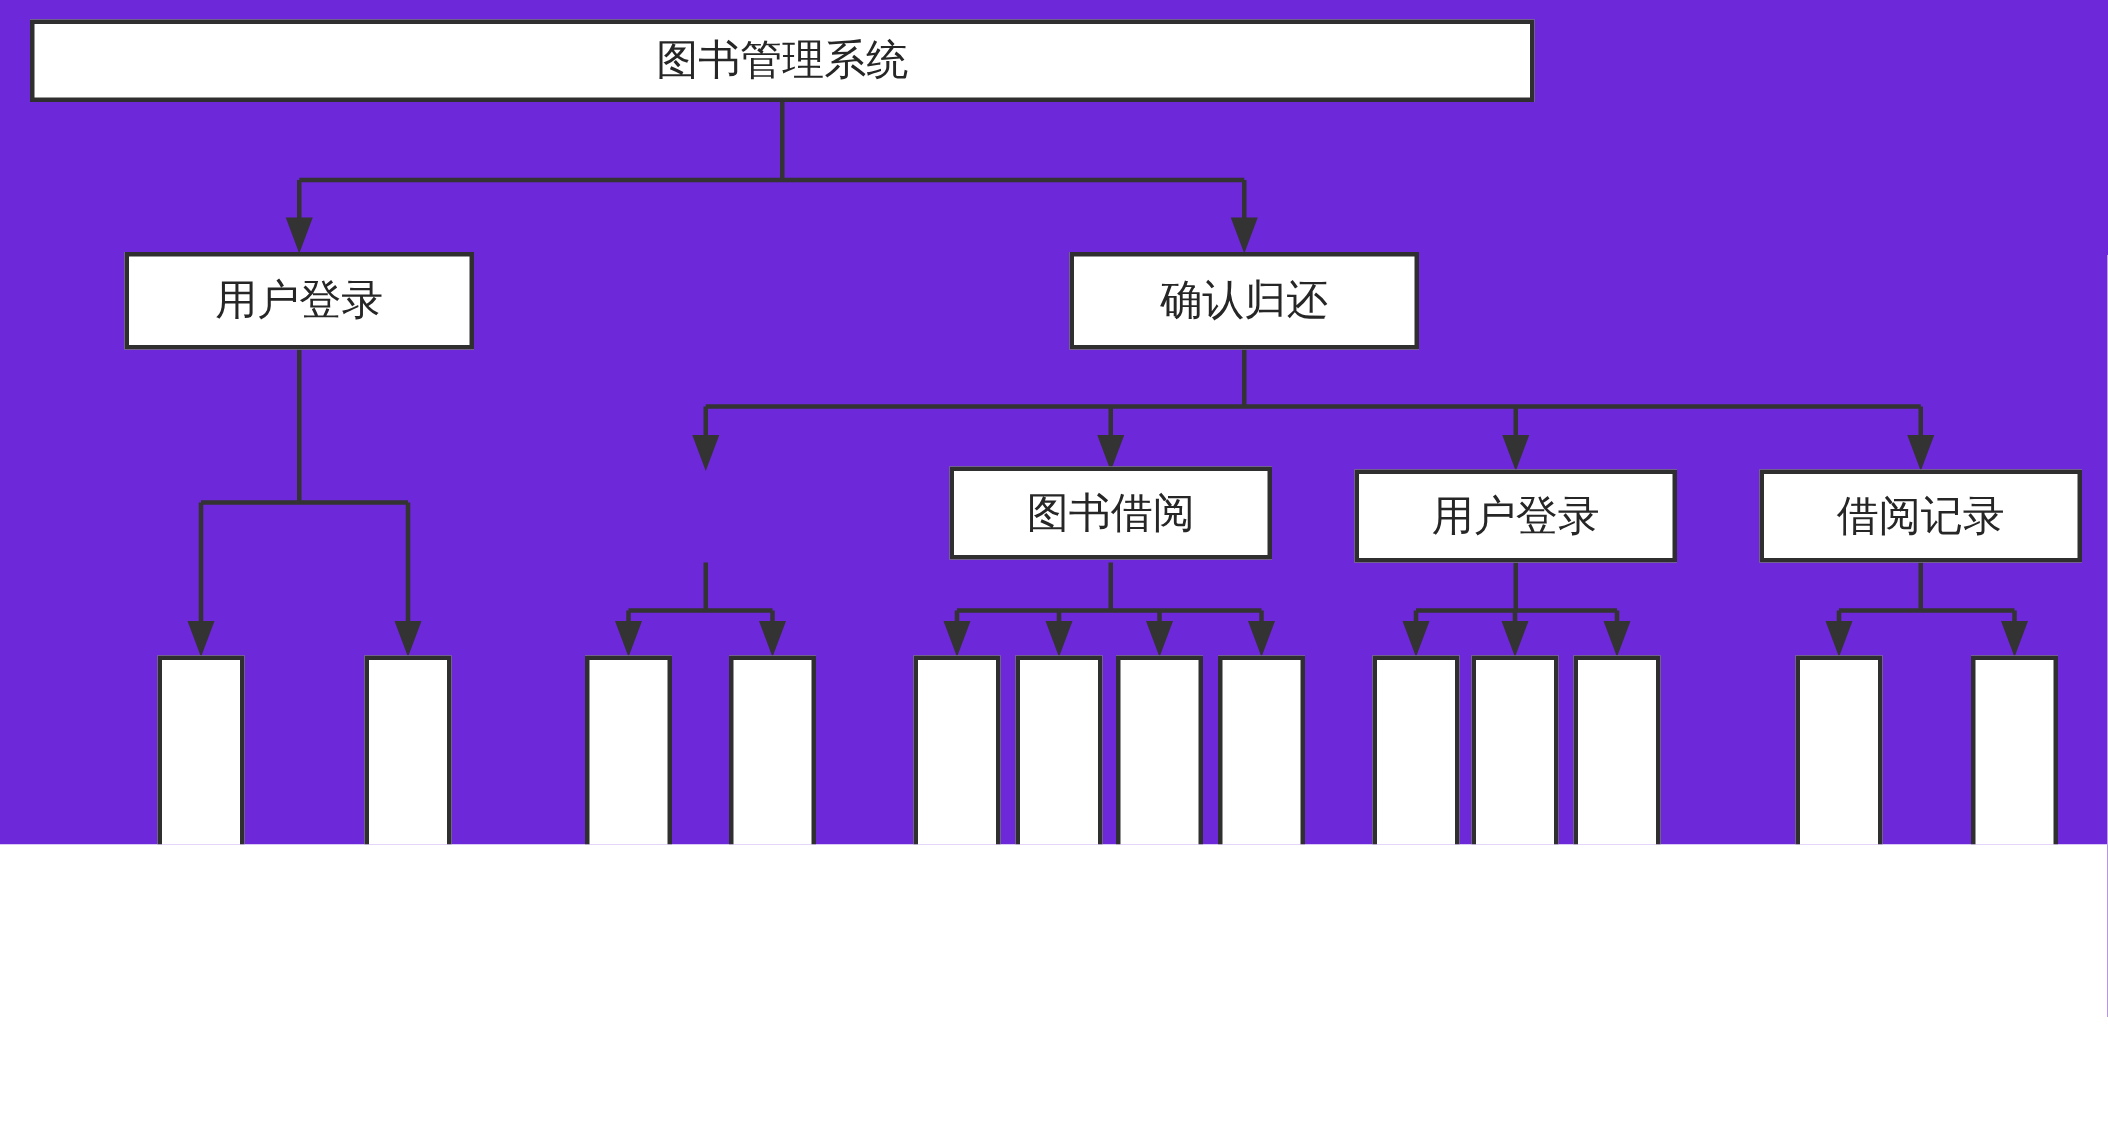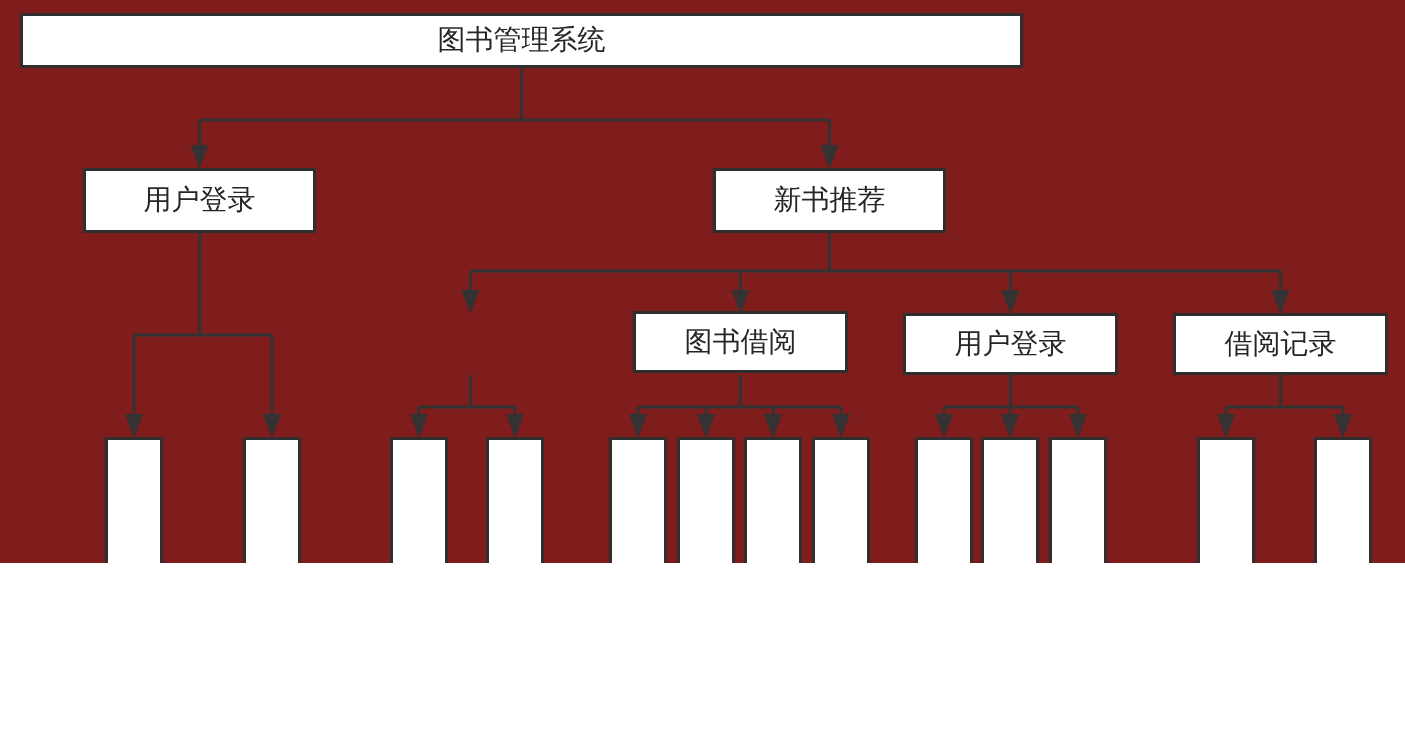--- a/index.html
+++ b/index.html
@@ -1,19 +1,19 @@
 <!DOCTYPE html>
 <html><head>
 <meta charset="utf-8">
 <style>
   html,body{margin:0;padding:0;background:#ffffff;}
   .canvas{
     position:relative;
     width:1405px;height:563px;
-    background:#7f1d1d;
+    background:#6d28d9;
     font-family:"Liberation Sans","DejaVu Sans",sans-serif;
     overflow:hidden;
   }
   .connector-layer{position:absolute;left:0;top:0;width:1405px;height:747px;}
   .connector-layer path{stroke:#333333;stroke-width:3;fill:none;}
   .connector-layer polygon{fill:#333333;stroke:none;}
   .node{
     position:absolute;
     box-sizing:border-box;
     background:#ffffff;
@@ -78,21 +78,21 @@
     <polygon points="1069,414 1087,414 1078,438"></polygon>
 
     <path d="M1280.5 375 V407 M1226 407 H1343 M1226 407 V415 M1343 407 V415"></path>
     <polygon points="1217,414 1235,414 1226,438"></polygon>
     <polygon points="1334,414 1352,414 1343,438"></polygon>
   </svg>
 
   <div class="node" style="left:20px;top:13px;width:1003px;height:55px;">图书管理系统</div>
 
   <div class="node" style="left:83px;top:168px;width:233px;height:65px;">用户登录</div>
-  <div class="node" style="left:713px;top:168px;width:233px;height:65px;">新书推荐</div>
+  <div class="node" style="left:713px;top:168px;width:233px;height:65px;">确认归还</div>
 
   <div class="node" style="left:633px;top:311px;width:215px;height:62px;">图书借阅</div>
   <div class="node" style="left:903px;top:313px;width:215px;height:62px;">用户登录</div>
   <div class="node" style="left:1173px;top:313px;width:215px;height:62px;">借阅记录</div>
 
   <div class="node vnode" style="left:105px;top:437px;width:58px;height:298px;">用户登录</div>
   <div class="node vnode" style="left:243px;top:437px;width:58px;height:298px;">注销登录</div>
 
   <div class="node vnode" style="left:390px;top:437px;width:58px;height:298px;">查询图书</div>
   <div class="node vnode" style="left:486px;top:437px;width:58px;height:298px;">借阅图书</div>

